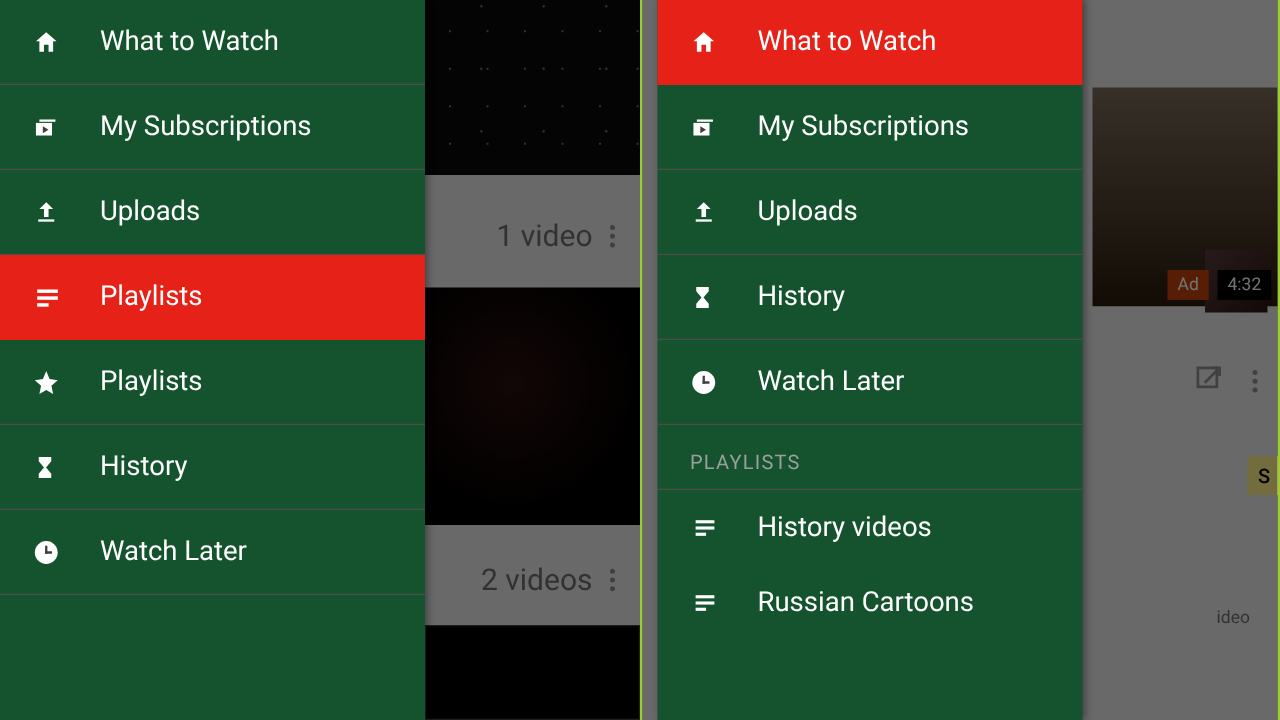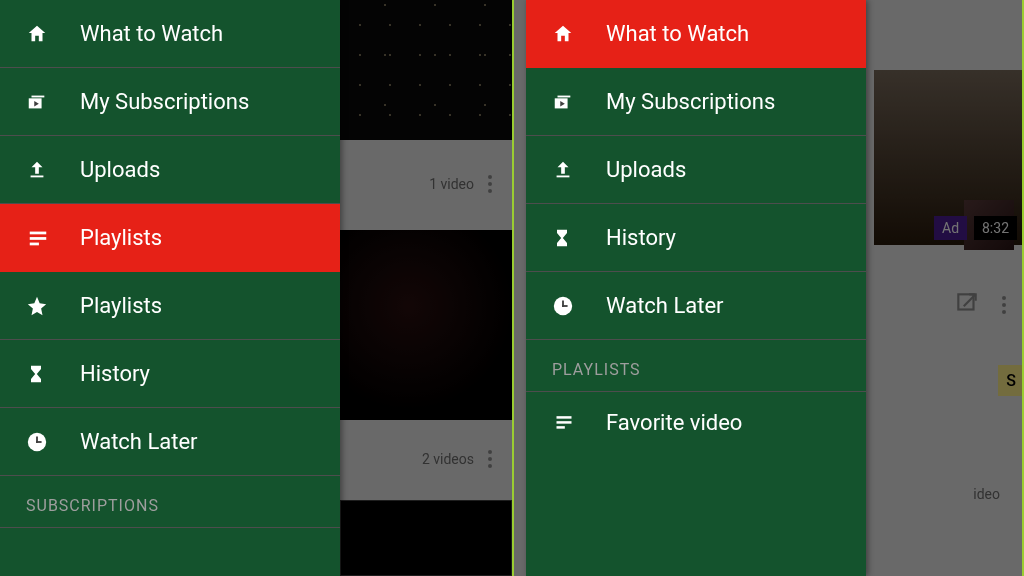--- a/index.html
+++ b/index.html
@@ -12,31 +12,31 @@
   .bgContent .overlay { position:absolute; inset:0; background:rgba(0,0,0,0.55); }
   .sidebar { position:absolute; top:0; left:0; height:100%; background:#14532d; z-index:5; box-shadow: 2px 0 6px rgba(0,0,0,0.4); }
   .panel.left .sidebar { width:340px; }
   .panel.right .sidebar { width:340px; left:12px; }
   .nav-item { display:flex; align-items:center; height:68px; padding:0 26px; color:#fff; font-size:22px; border-bottom:1px solid #4d4d4d; cursor:pointer; }
   .nav-item .icon { width:36px; display:flex; align-items:center; justify-content:flex-start; margin-right:18px; }
   .nav-item.selected { background:#e62117; border-bottom:1px solid #e62117; }
   .section-header { color:#9e9e9e; font-size:16px; letter-spacing:1px; padding:20px 26px 12px; border-bottom:1px solid #4d4d4d; text-transform:uppercase; }
 
   
-  .videoCountRow { position:absolute; right:20px; display:flex; align-items:center; gap:14px; color:#6f6f6f; font-size:14px; }
+  .videoCountRow { position:absolute; right:20px; display:flex; align-items:center; gap:14px; color:#6f6f6f; font-size:24px; }
   .menuDots { display:inline-flex; flex-direction:column; gap:3px; }
   .menuDots span { width:4px; height:4px; border-radius:50%; background:#8f8f8f; display:block; }
   .thumb { position:absolute; background:#000; }
   .thumb.dark { background: radial-gradient(circle at 40% 40%, #2a0f0f, #000 70%); }
   .thumb.speckle { background: #0a0a0a; }
   .thumb.speckle::after { content:""; position:absolute; inset:0; background-image:
       radial-gradient(#c9b88a 1px, transparent 1px),
       radial-gradient(#c9b88a 1px, transparent 1px);
     background-size: 30px 30px, 50px 50px; background-position: 5px 10px, 20px 30px; opacity:0.6; }
-  .adBadge { position:absolute; background:#4c1d95; color:#fff; font-size:14px; padding:4px 8px; }
+  .adBadge { position:absolute; background:#c2410c; color:#fff; font-size:14px; padding:4px 8px; }
   .timeBadge { position:absolute; background:#000; color:#fff; font-size:14px; padding:4px 8px; }
   .sBadge { position:absolute; background:#ffef8a; color:#000; font-size:16px; padding:6px 8px; font-weight:500; }
   .ext-icon { position:absolute; color:#888; }
   .avatar { position:absolute; width:50px; height:50px; border-radius:0; background:linear-gradient(135deg,#5a3b3b,#2a1515); }
   .photo { position:absolute; background:linear-gradient(180deg,#7a6b5c 0%, #4a3b2c 60%, #2a1b0c 100%); }
   svg { display:block; }
 </style>
 </head>
 <body>
 
@@ -123,30 +123,29 @@
       <div class="nav-item">
         <span class="icon">
           <svg width="22" height="22" viewBox="0 0 24 24" fill="#fff">
               <circle cx="12" cy="12" r="10"></circle>
               <path fill="#3f3f3f" d="M11 6h2v7h-2z"></path>
               <path fill="#3f3f3f" d="M11 11h6v2h-6z"></path>
             </svg>
         </span>
         <span>Watch Later</span>
       </div>
-      <div class="section-header">SUBSCRIPTIONS</div>
     </div>
   </div>
 
   <div class="panel right">
     <div class="bgContent">
       <div class="photo" style="left:360px; top:70px; width:150px; height:175px;"></div>
       <div class="avatar" style="left:450px; top:200px;"></div>
       <div class="adBadge" style="left:420px; top:216px;">Ad</div>
-      <div class="timeBadge" style="left:460px; top:216px;">8:32</div>
+      <div class="timeBadge" style="left:460px; top:216px;">4:32</div>
 
       <div class="ext-icon" style="left:440px; top:290px;">
         <svg width="26" height="26" viewBox="0 0 24 24" fill="none" stroke="#8f8f8f" stroke-width="2">
             <rect x="4" y="4" width="14" height="14"></rect>
             <path d="M9 15 L20 4"></path>
             <path d="M14 4h6v6"></path>
           </svg>
       </div>
       <div style="position:absolute; left:488px; top:285px;">
         <span class="menuDots">
@@ -212,18 +211,28 @@
       <div class="section-header">PLAYLISTS</div>
 
       <div class="nav-item" style="border-bottom:none; height:60px;">
         <span class="icon">
           <svg width="24" height="20" viewBox="0 0 24 24" fill="#fff">
               <rect x="3" y="5" width="18" height="3"></rect>
               <rect x="3" y="11" width="18" height="3"></rect>
               <rect x="3" y="17" width="10" height="3"></rect>
             </svg>
         </span>
-        <span>Favorite video</span>
+        <span>History videos</span>
+      </div>
+      <div class="nav-item" style="border-bottom:none; height:60px;">
+        <span class="icon">
+          <svg width="24" height="20" viewBox="0 0 24 24" fill="#fff">
+              <rect x="3" y="5" width="18" height="3"></rect>
+              <rect x="3" y="11" width="18" height="3"></rect>
+              <rect x="3" y="17" width="10" height="3"></rect>
+            </svg>
+        </span>
+        <span>Russian Cartoons</span>
       </div>
     </div>
   </div>
 
 </div>
 
 </body></html>

